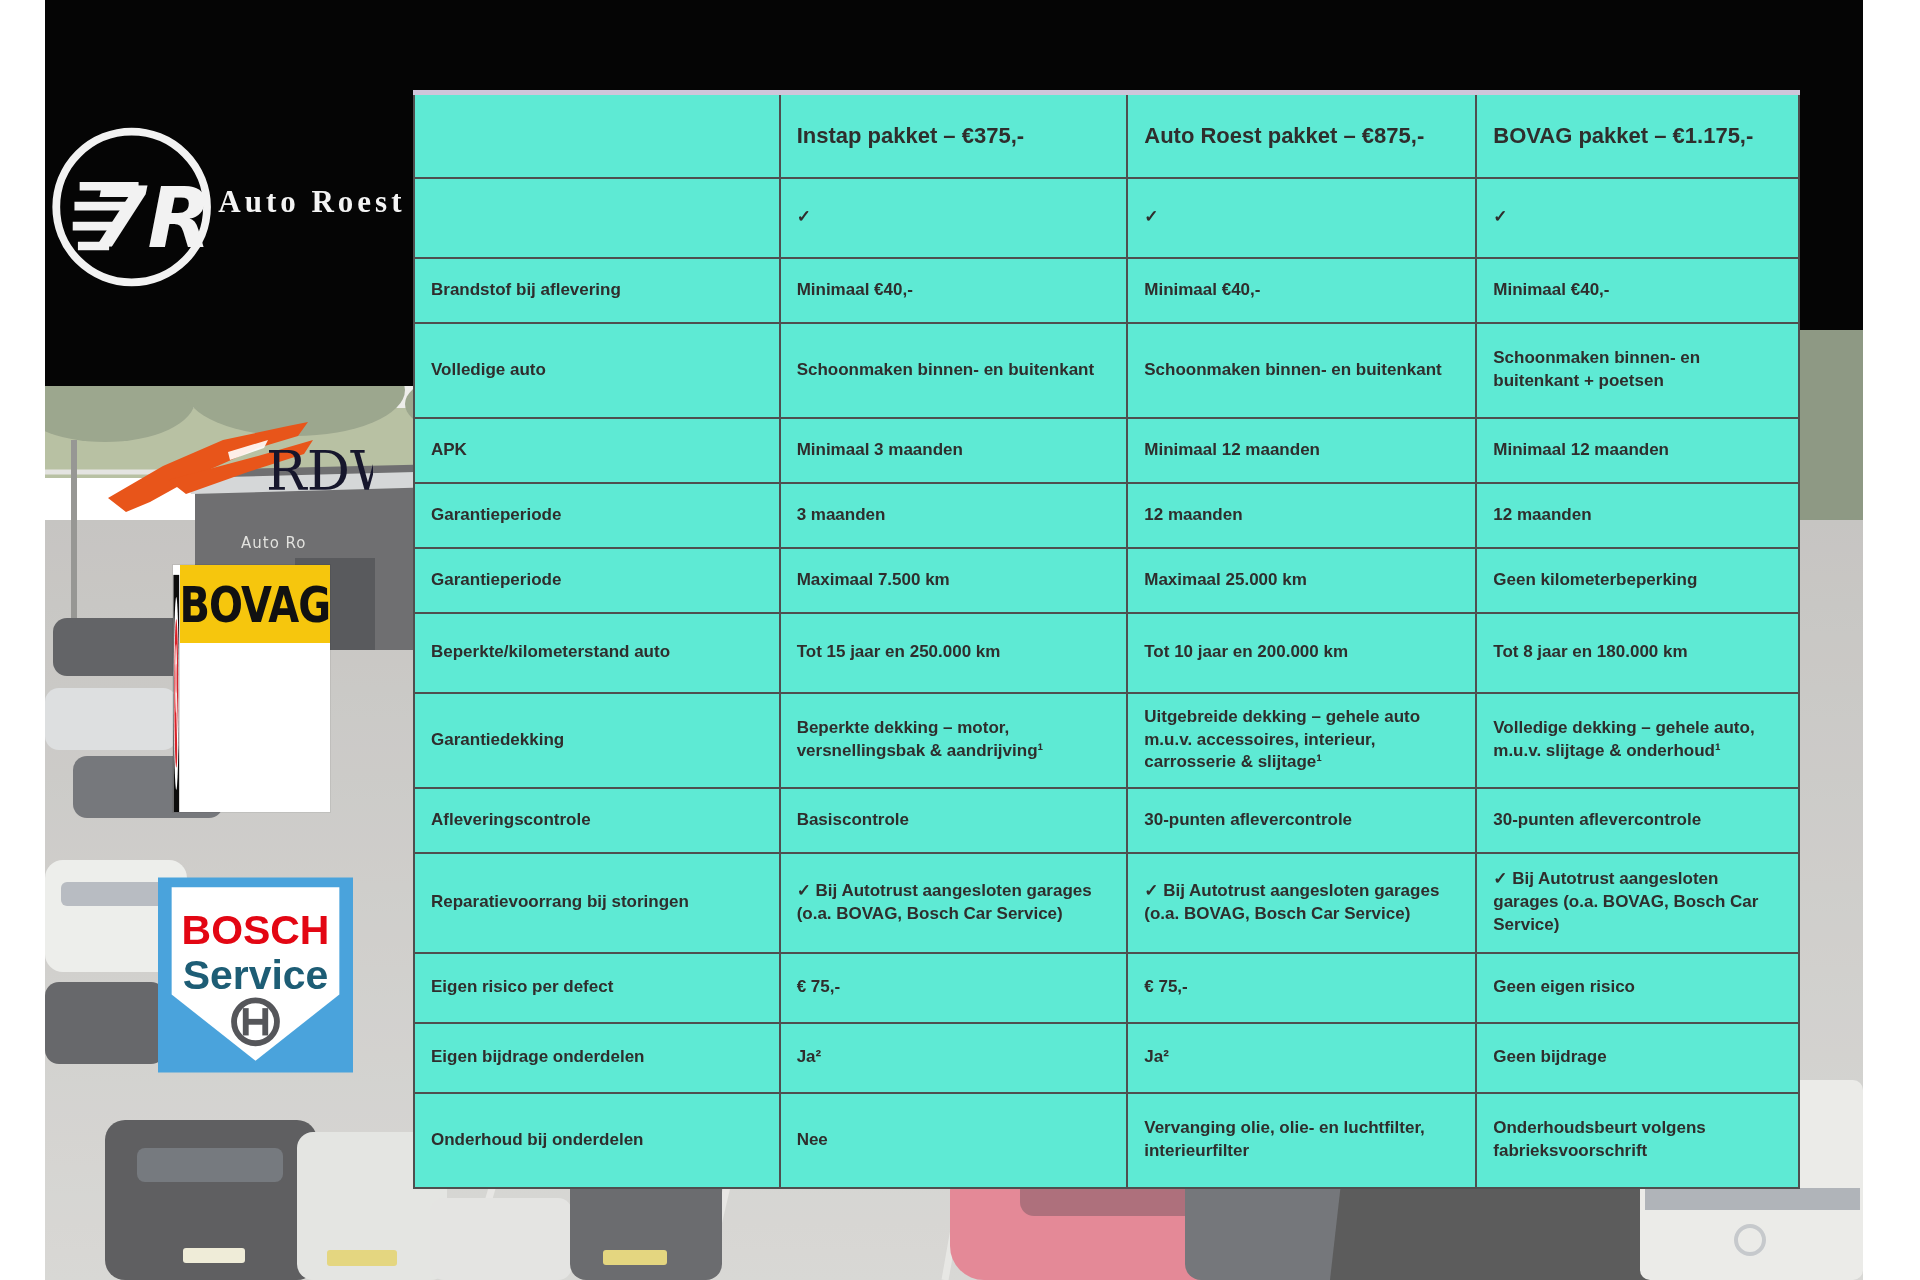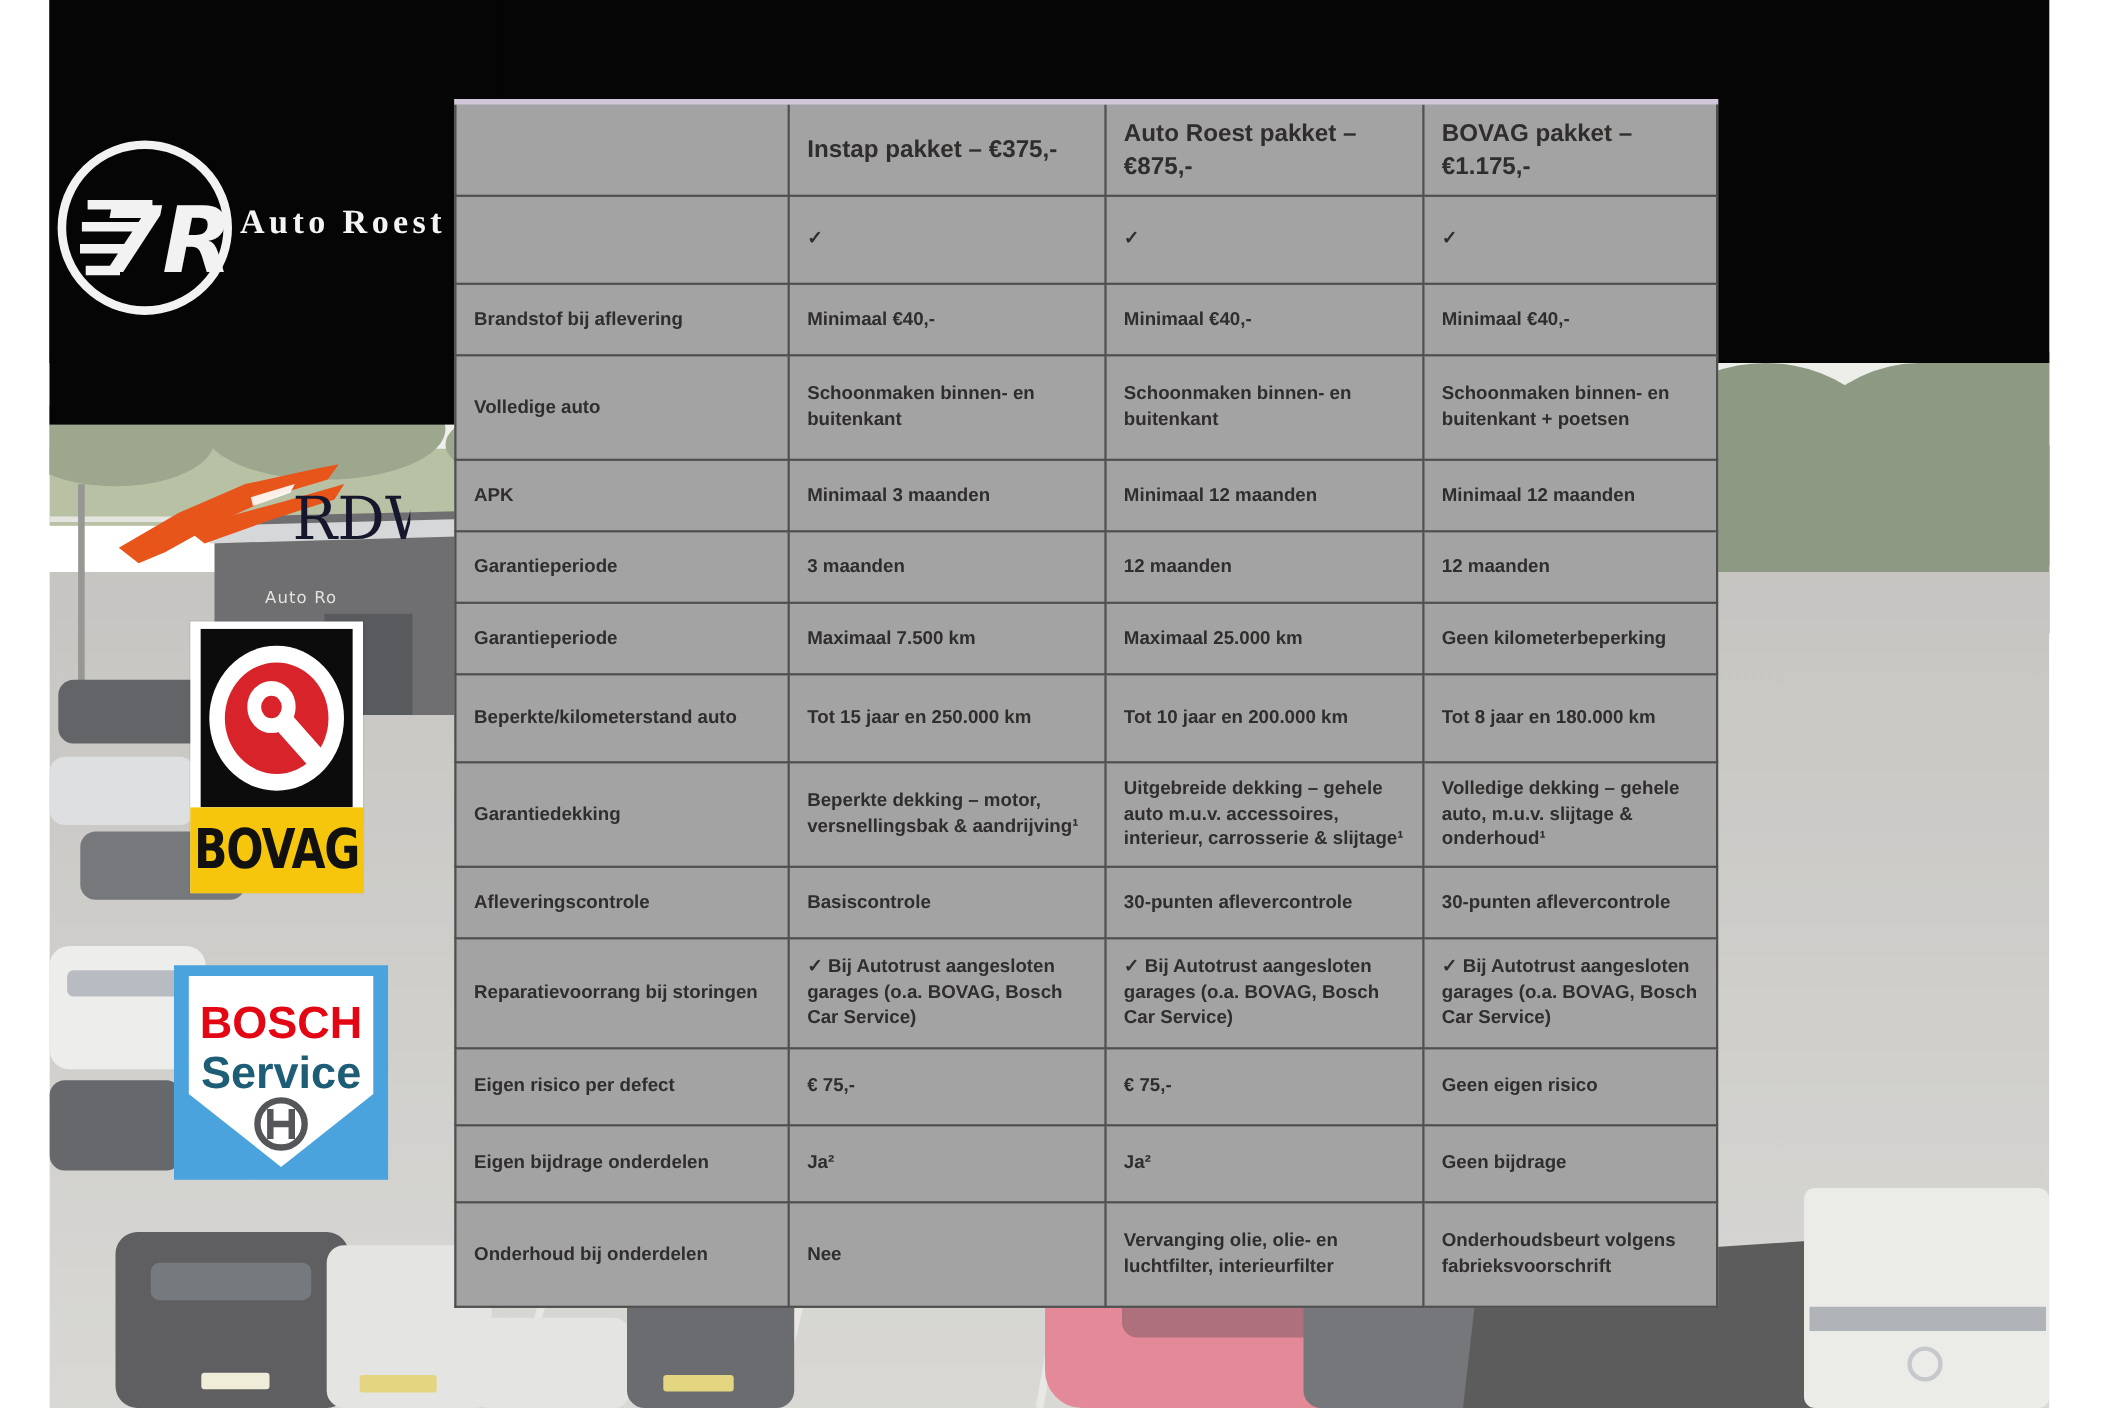--- a/index.html
+++ b/index.html
@@ -13,30 +13,30 @@
   .black-band{position:absolute;left:45px;top:0;width:1818px;height:330px;background:#050505;}
   .logo-box{position:absolute;left:45px;top:0;width:413px;height:386px;background:#050505;
             display:flex;align-items:center;justify-content:flex-start;}
   .logo-box svg{margin-top:28px;}
   .brand-name{color:#f4f4f4;font-family:Liberation Serif, serif;font-weight:bold;
               font-size:31px;letter-spacing:4px;margin-top:18px;white-space:nowrap;}
 
   
   .rdw{position:absolute;left:108px;top:420px;width:265px;height:100px;}
   .bovag{position:absolute;left:173px;top:565px;width:157px;height:247px;background:#ffffff;
-         box-shadow:0 0 0 1px rgba(0,0,0,.06);display:flex;flex-direction:column;}
+         box-shadow:0 0 0 1px rgba(0,0,0,.06);display:flex;flex-direction:row;}
   .bovag-emblem{flex:1;}
   .bovag-band{height:78px;background:#f6c60d;display:flex;align-items:center;justify-content:center;}
   .bovag-word{font-family:"DejaVu Sans", sans-serif;font-weight:bold;font-size:40px;color:#111;
               letter-spacing:-1px;transform:scaleY(1.25);}
   .bosch{position:absolute;left:158px;top:877px;width:195px;height:196px;}
 
   
-  .pkg-table{position:absolute;left:413px;top:90px;width:1149px;border-collapse:collapse;
-             table-layout:fixed;background:#a3a3a3;border:2px solid #4f4f4f;border-top:5px solid #cfc6da;
+  .pkg-table{position:absolute;left:413px;top:90px;width:1387px;border-collapse:collapse;
+             table-layout:fixed;background:#5eead4;border:2px solid #4f4f4f;border-top:5px solid #cfc6da;
              color:#2f2e2d;}
   .pkg-table col.c0{width:26.4%}.pkg-table col.c1{width:25.1%}
   .pkg-table col.c2{width:25.2%}.pkg-table col.c3{width:23.3%}
   .pkg-table th,.pkg-table td{border:2px solid #4f4f4f;padding:10px 16px;text-align:left;
              vertical-align:middle;font-weight:bold;line-height:1.35;}
   .pkg-table th{font-size:22px;}
   .pkg-table td{font-size:17px;}
   tr.head{height:85px}
   tr.r0{height:80px}tr.r1{height:65px}tr.r2{height:95px}tr.r3{height:65px}tr.r4{height:65px}
   tr.r5{height:65px}tr.r6{height:80px}tr.r7{height:95px}tr.r8{height:65px}tr.r9{height:100px}

